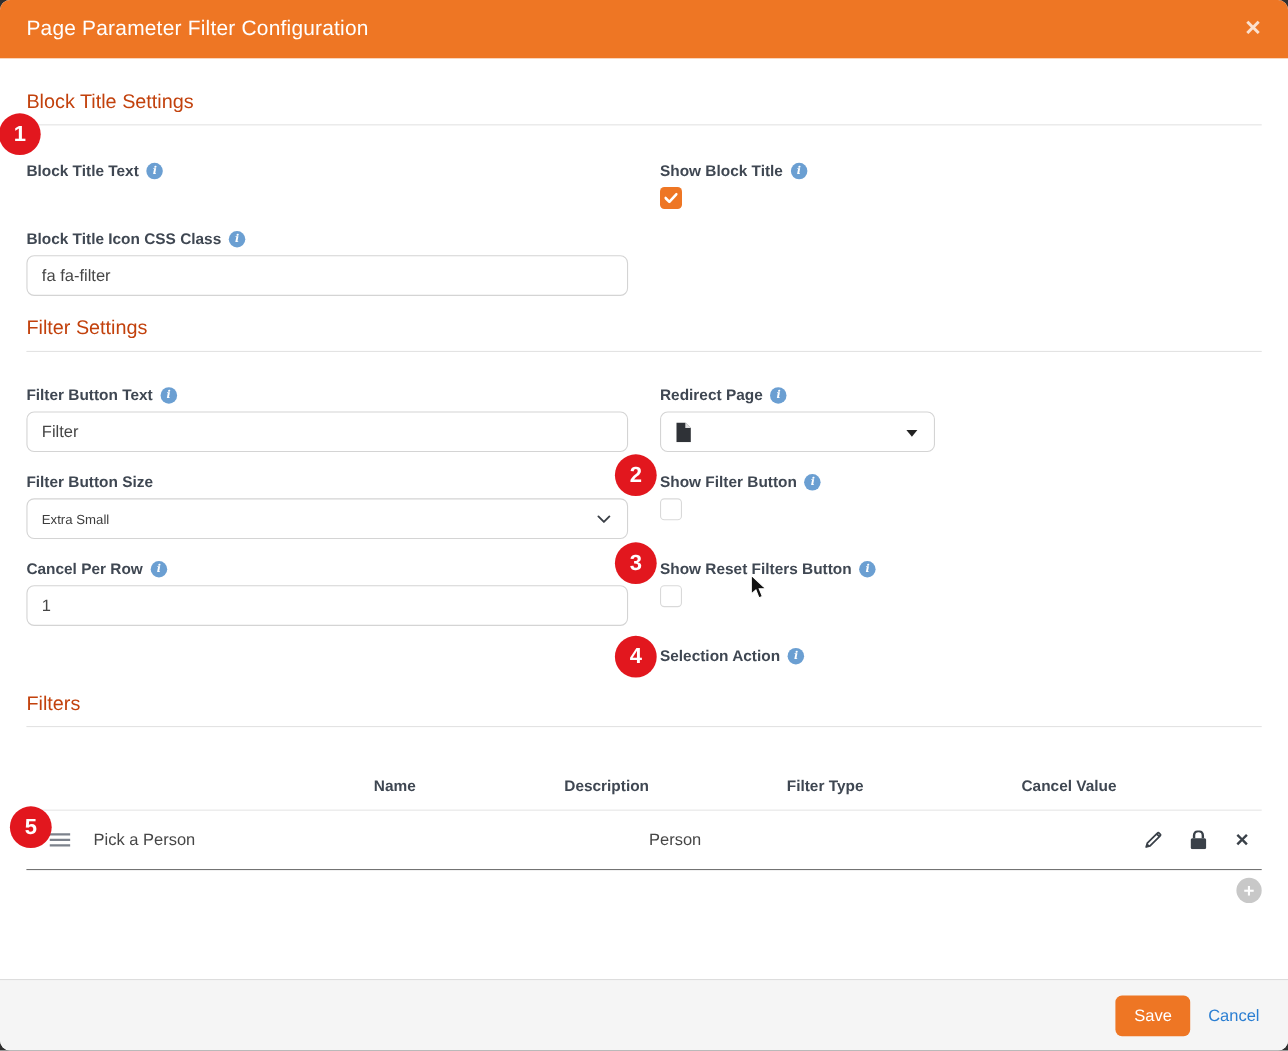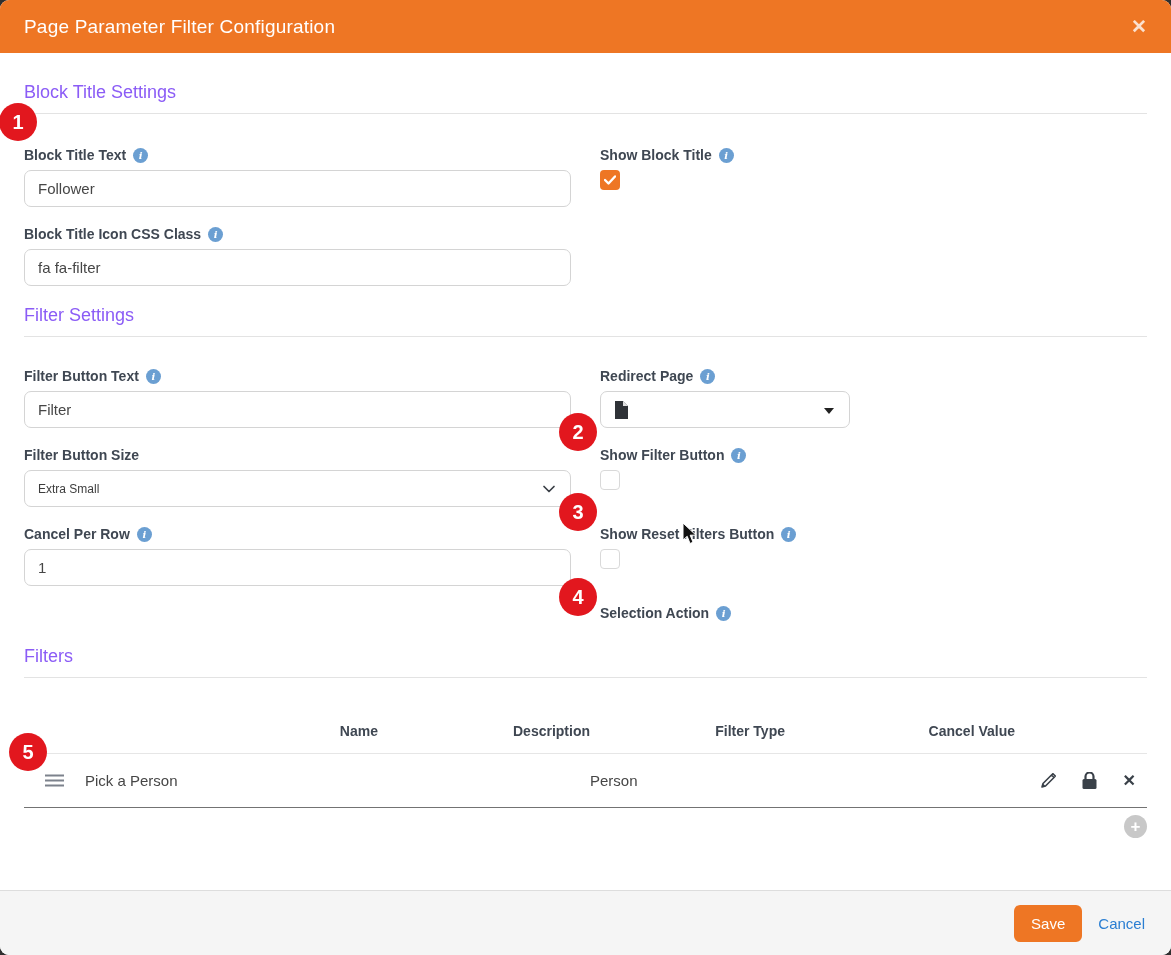--- a/index.html
+++ b/index.html
@@ -25,21 +25,21 @@
     padding:0 24px;
   }
   .modal-title { color:#fff; font-size:19px; font-weight:500; letter-spacing:.2px; }
   .close-btn {
     margin-left:auto; background:none; border:none; cursor:pointer;
     color:rgba(255,255,255,.78); font-size:19px; font-weight:700; line-height:1;
     font-family:"Liberation Sans", sans-serif;
   }
   
   .modal-body { flex:1 1 auto; padding:0 24px; position:relative; }
-  .section-heading { font-size:18px; font-weight:400; color:#8b5cf6; }
+  .section-heading { font-size:18px; font-weight:400; color:#c2410c; }
   .h-block { margin-top:29px; }
   .h-filter { margin-top:19px; }
   .h-filters { margin-top:18px; }
   hr.sep { border:none; border-top:1px solid #e3e3e3; margin-top:10px; }
   .fields-grid {
     display:grid;
     grid-template-columns:547px 547px;
     column-gap:29px;
     row-gap:19px;
   }
@@ -165,21 +165,20 @@
 
     <div class="section-heading h-block">Block Title Settings</div>
     <hr class="sep">
 
     <div class="fields-grid grid-block">
       <div>
         <div class="field-label">
           <span>Block Title Text</span>
           <span class="info-icon">i</span>
         </div>
-        <input class="text-input" type="text" value="Follower" style="">
       </div>
       <div>
         <div class="field-label">
           <span>Show Block Title</span>
           <span class="info-icon">i</span>
         </div>
         <div class="checkbox checked">
           <svg width="12" height="10" viewBox="0 0 12 10">
             <path d="M1,5 L4.5,8.5 L11,1.5" stroke="#fff" stroke-width="2.4" fill="none" stroke-linecap="round" stroke-linejoin="round"></path>
           </svg>

